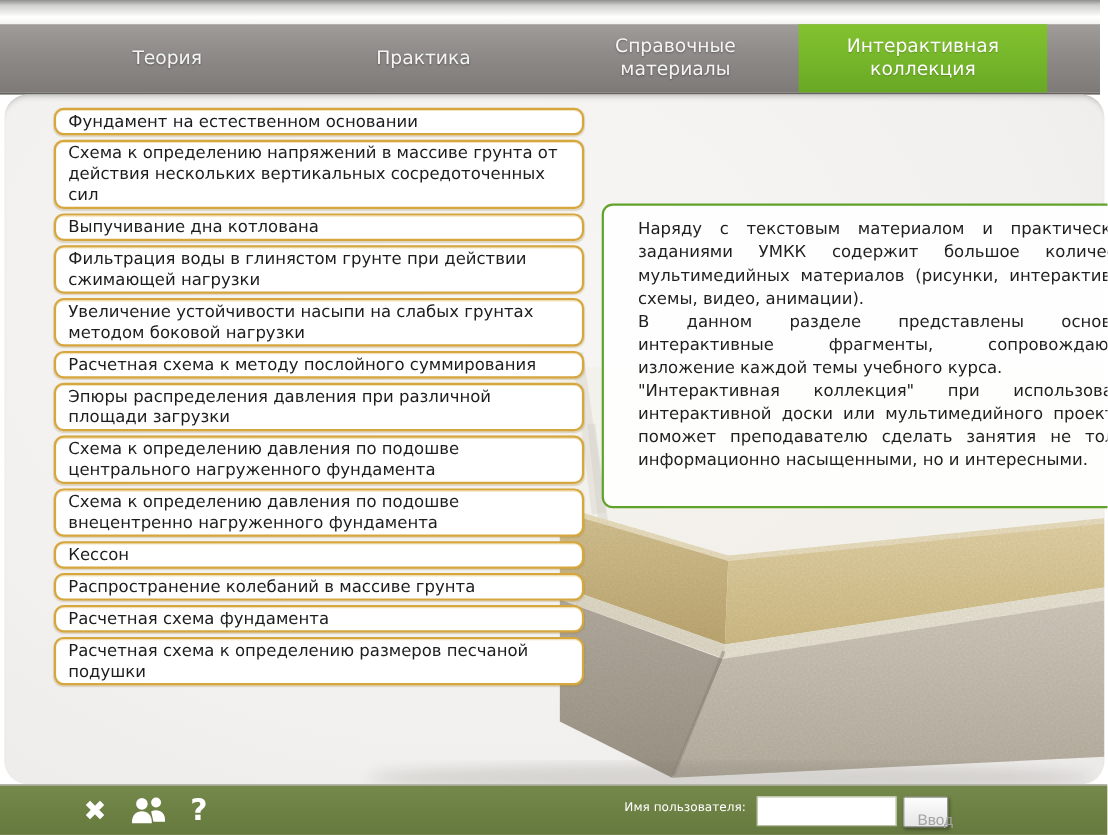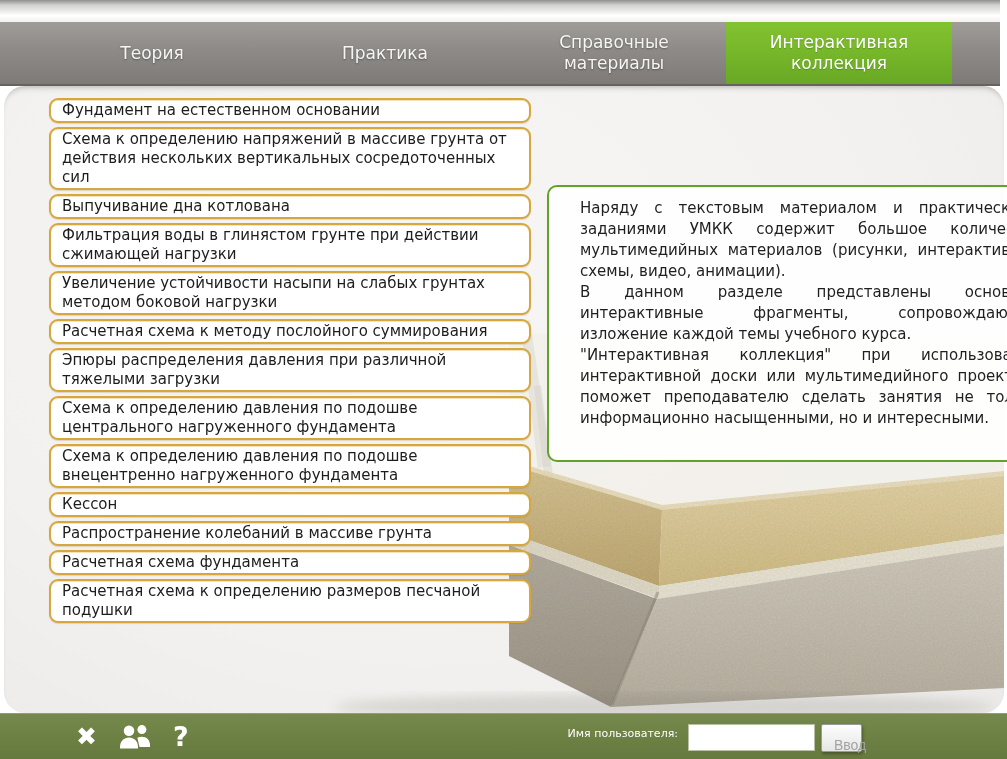--- a/index.html
+++ b/index.html
@@ -140,21 +140,21 @@
       <ellipse cx="660" cy="621" rx="330" ry="13" fill="#7a786e" opacity="0.22" filter="url(#soft)"></ellipse>
     </svg>
 
     <div class="topic-list" id="topic-list">
         <div class="topic-item">Фундамент на естественном основании</div>
         <div class="topic-item">Схема к определению напряжений в массиве грунта от действия нескольких вертикальных сосредоточенных сил</div>
         <div class="topic-item">Выпучивание дна котлована</div>
         <div class="topic-item">Фильтрация воды в глинястом грунте при действии сжимающей нагрузки</div>
         <div class="topic-item">Увеличение устойчивости насыпи на слабых грунтах методом боковой нагрузки</div>
         <div class="topic-item">Расчетная схема к методу послойного суммирования</div>
-        <div class="topic-item">Эпюры распределения давления при различной тяжелыми загрузки</div>
+        <div class="topic-item">Эпюры распределения давления при различной площади загрузки</div>
         <div class="topic-item">Схема к определению давления по подошве центрального нагруженного фундамента</div>
         <div class="topic-item">Схема к определению давления по подошве внецентренно нагруженного фундамента</div>
         <div class="topic-item">Кессон</div>
         <div class="topic-item">Распространение колебаний в массиве грунта</div>
         <div class="topic-item">Расчетная схема фундамента</div>
         <div class="topic-item">Расчетная схема к определению размеров песчаной подушки</div>
       </div>
 
     <div class="info-panel">
       <p>Наряду с текстовым материалом и практическими заданиями УМКК содержит большое количество мультимедийных материалов (рисунки, интерактивные схемы, видео, анимации).</p>

